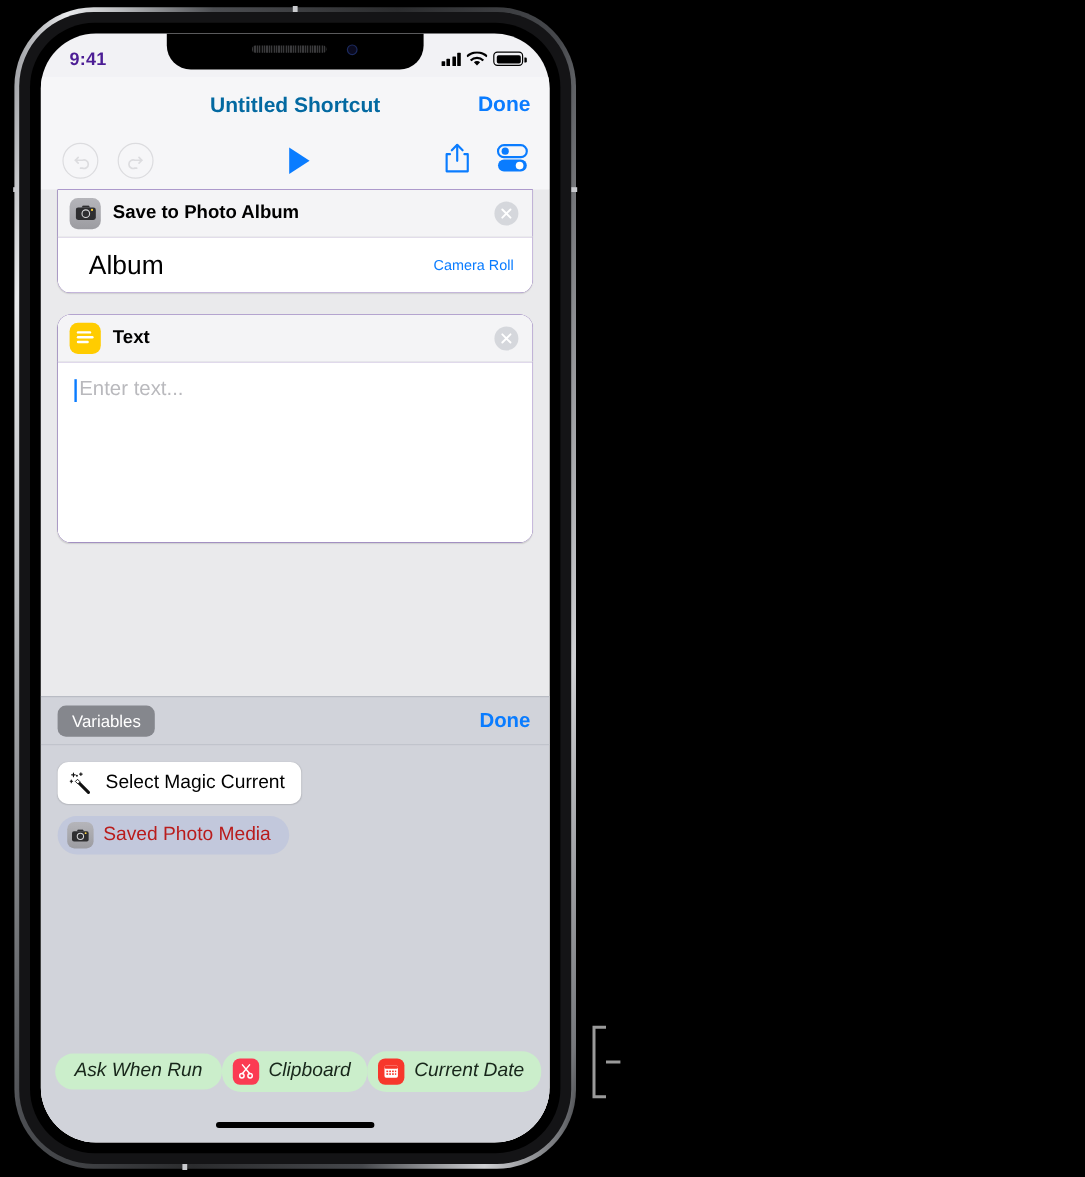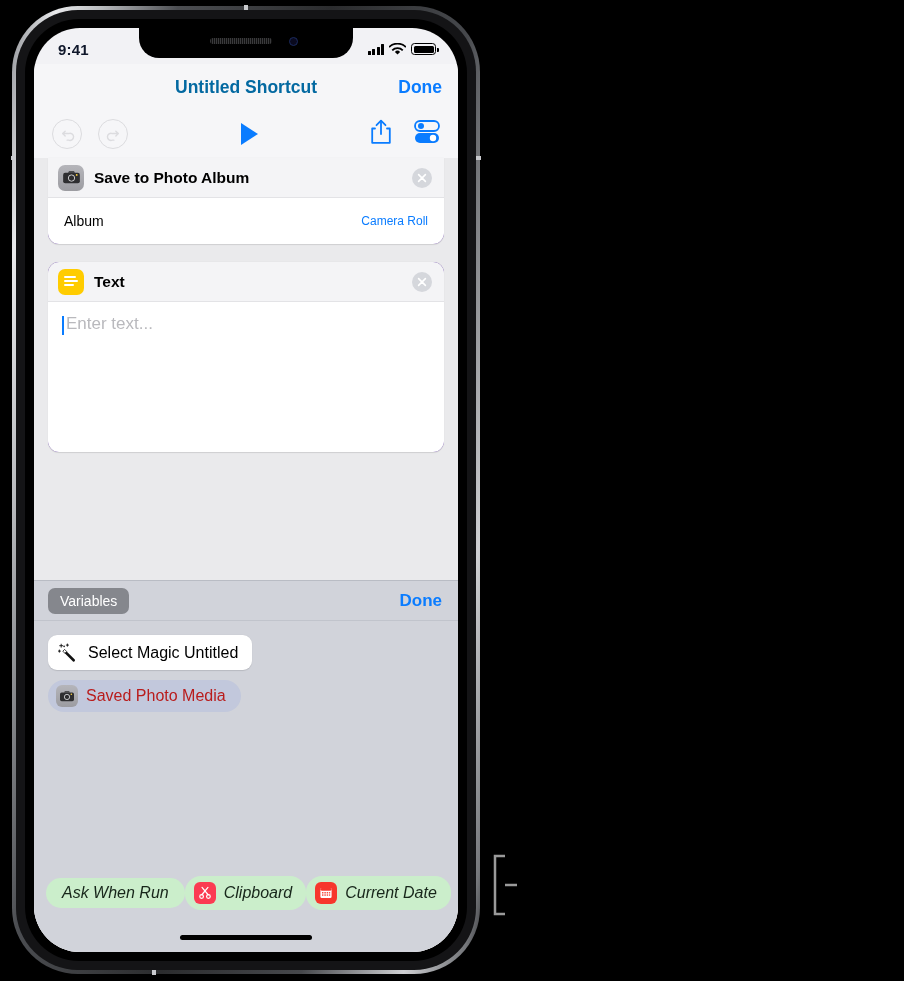--- a/index.html
+++ b/index.html
@@ -60,21 +60,21 @@
     position: absolute; left: 150px; top: 9px;
     width: 9px; height: 9px; border-radius: 50%;
     background: #0a0a1e; border: 1px solid #1b2a5e;
   }
 
   
   .statusbar {
     position: absolute; top: 0; left: 0; right: 0; height: 36px;
     display: flex; align-items: center; justify-content: space-between;
     padding: 0 22px 0 24px; z-index: 30;
-    font-size: 15px; font-weight: bold; color: #0f172a;
+    font-size: 15px; font-weight: bold; color: #4c1d95;
   }
   .sb-time { letter-spacing: 0.2px; padding-top: 6px; }
   .sb-right { display: flex; align-items: center; gap: 5px; padding-top: 6px; }
   .bars { display: flex; align-items: flex-end; gap: 1.5px; height: 11px; }
   .bars i { display: block; width: 3px; background: #000; border-radius: .5px; }
   .bars i:nth-child(1){height:4px}.bars i:nth-child(2){height:6px}
   .bars i:nth-child(3){height:8px}.bars i:nth-child(4){height:11px}
   .batt { width: 25px; height: 12px; border: 1.5px solid #000; border-radius: 3.5px; position: relative; padding: 1.5px; }
   .batt::after { content:""; position:absolute; right:-3.5px; top:3.5px; width:2px; height:4px; background:#000; border-radius:0 1px 1px 0; }
   .batt span { display:block; width:100%; height:100%; background:#000; border-radius:1.5px; }
@@ -117,21 +117,21 @@
   .card.first { border-top-left-radius:0; border-top-right-radius:0; }
   .card-head {
     height: 40px; display:flex; align-items:center; gap:10px;
     padding: 0 12px 0 10px; background: #f4f4f6;
     border-bottom: 1px solid #e3e3e6;
   }
   .card-title { font-size: 15.5px; font-weight: bold; color:#000; flex:1; }
   .xbtn { width:20px;height:20px;border-radius:50%;background:#d5d7dc;display:flex;align-items:center;justify-content:center; }
   .xbtn svg { width:10px;height:10px; }
   .card-row { height: 46px; display:flex; align-items:center; justify-content:space-between; padding: 0 16px; background:#fff; }
-  .row-label { font-size: 14px; color:#000; }
+  .row-label { font-size: 22px; color:#000;margin-left:10px; }
   .row-value { font-size: 12px; color:#0a7cff; }
   .gap { height: 18px; }
 
   
   .iconsq { width: 26px; height: 26px; border-radius: 7px; display:flex; align-items:center; justify-content:center; flex:none; }
   .ic-cam { background: linear-gradient(180deg,#b5b5ba,#9c9ca1); }
   .ic-txt { background: #ffcc00; }
 
   
   .textbody { height: 150px; background:#fff; padding: 12px 14px 0 14px; position:relative; }
@@ -329,21 +329,21 @@
               <div class="var-list">
                 <div class="magic-btn">
                   <svg width="20" height="19" viewBox="0 0 20 19">
                     <path d="M6.6 6.4 16.8 16.6a1.3 1.3 0 0 1-1.8 1.8L4.8 8.2z" fill="#111"></path>
                     <path d="M4.8 8.2 6.6 6.4l2.1 2.1-1.8 1.8z" fill="#fff" stroke="#111" stroke-width=".7"></path>
                     <path d="M3.2 1.2v3M1.7 2.7h3" stroke="#111" stroke-width=".9" stroke-linecap="round"></path>
                     <path d="M9.4 1v2.2M8.3 2.1h2.2" stroke="#111" stroke-width=".9" stroke-linecap="round"></path>
                     <path d="M1.4 7v2.2M.3 8.1h2.2" stroke="#111" stroke-width=".9" stroke-linecap="round"></path>
                     <circle cx="6.1" cy="3.4" r=".8" fill="#111"></circle>
                   </svg>
-                  <span>Select Magic Untitled</span>
+                  <span>Select Magic Current</span>
                 </div>
                 <div>
                   <span class="saved-chip">
                     <span class="iconsq ic-cam">
                       <svg width="14" height="11" viewBox="0 0 18 14">
                         <rect x="0" y="2" width="18" height="11.2" rx="2.2" fill="#2e2e30"></rect>
                         <path d="M5.2 2 6.3.3h5.4L12.8 2z" fill="#2e2e30"></path>
                         <circle cx="9" cy="7.6" r="3.4" fill="none" stroke="#d6d6d8" stroke-width="1.1"></circle>
                         <circle cx="14.6" cy="4.2" r="1" fill="#ffd33d"></circle>
                       </svg>

